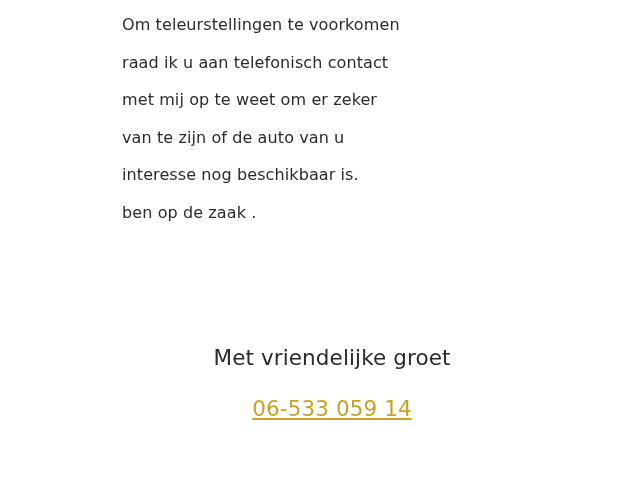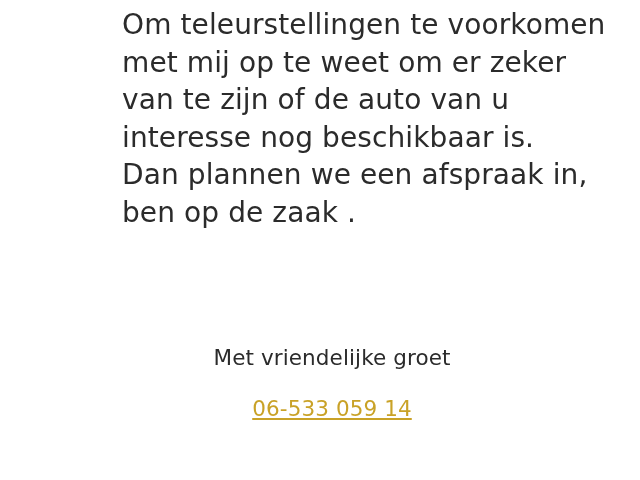--- a/index.html
+++ b/index.html
@@ -20,21 +20,21 @@
     background: #ffffff;
     box-sizing: border-box;
   }
   .body-block {
     position: absolute;
     left: 122px;
     top: 6px;
     width: 400px;
   }
   .body-line {
-    font-size: 28px;
+    font-size: 16px;
     line-height: 37.5px;
     color: #2b2b2b;
     letter-spacing: 0.1px;
     white-space: pre;
     text-align: left;
   }
   .signature-block {
     position: absolute;
     left: 12px;
     top: 342px;
@@ -61,24 +61,24 @@
     cursor: pointer;
   }
 </style>
 </head>
 <body>
 
 <div class="page">
 
   <div class="body-block">
     <div class="body-line">Om teleurstellingen te voorkomen</div>
+    <div class="body-line">raad ik u aan telefonisch contact</div>
     <div class="body-line">met mij op te weet om er zeker</div>
     <div class="body-line">van te zijn of de auto van u</div>
     <div class="body-line">interesse nog beschikbaar is.</div>
-    <div class="body-line">Dan plannen we een afspraak in,</div>
     <div class="body-line">ben op de zaak .</div>
   </div>
 
   <div class="signature-block">
     <div class="sig-line">Met vriendelijke groet</div>
     <div class="phone-line">
       <span class="phone-link">06-533 059 14</span>
     </div>
   </div>
 

